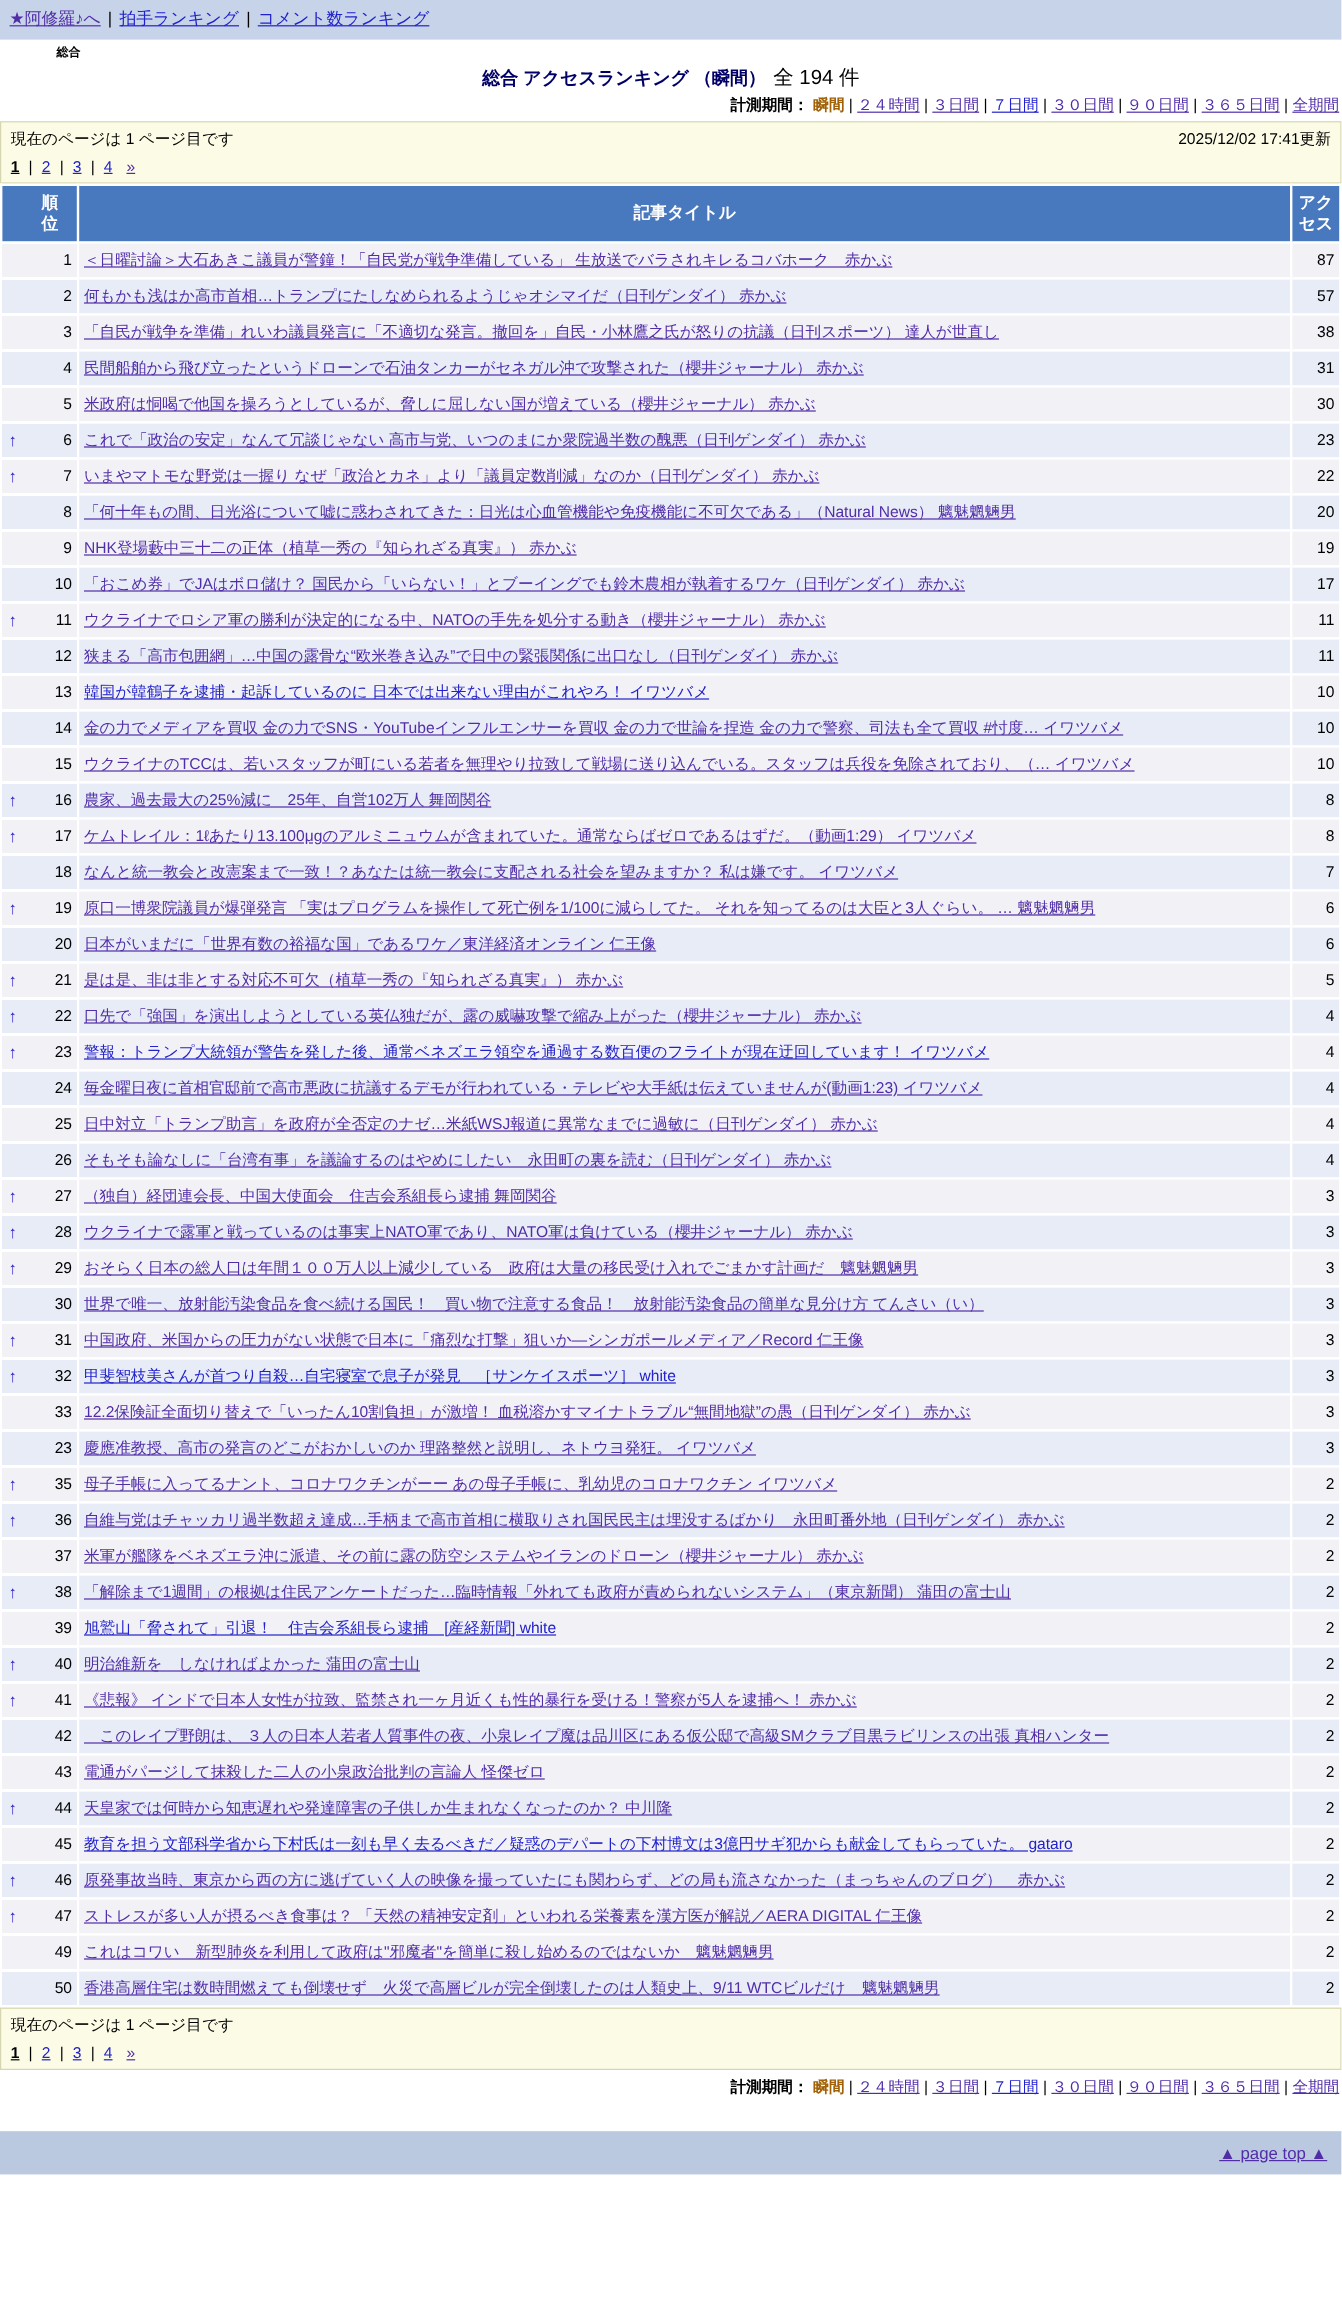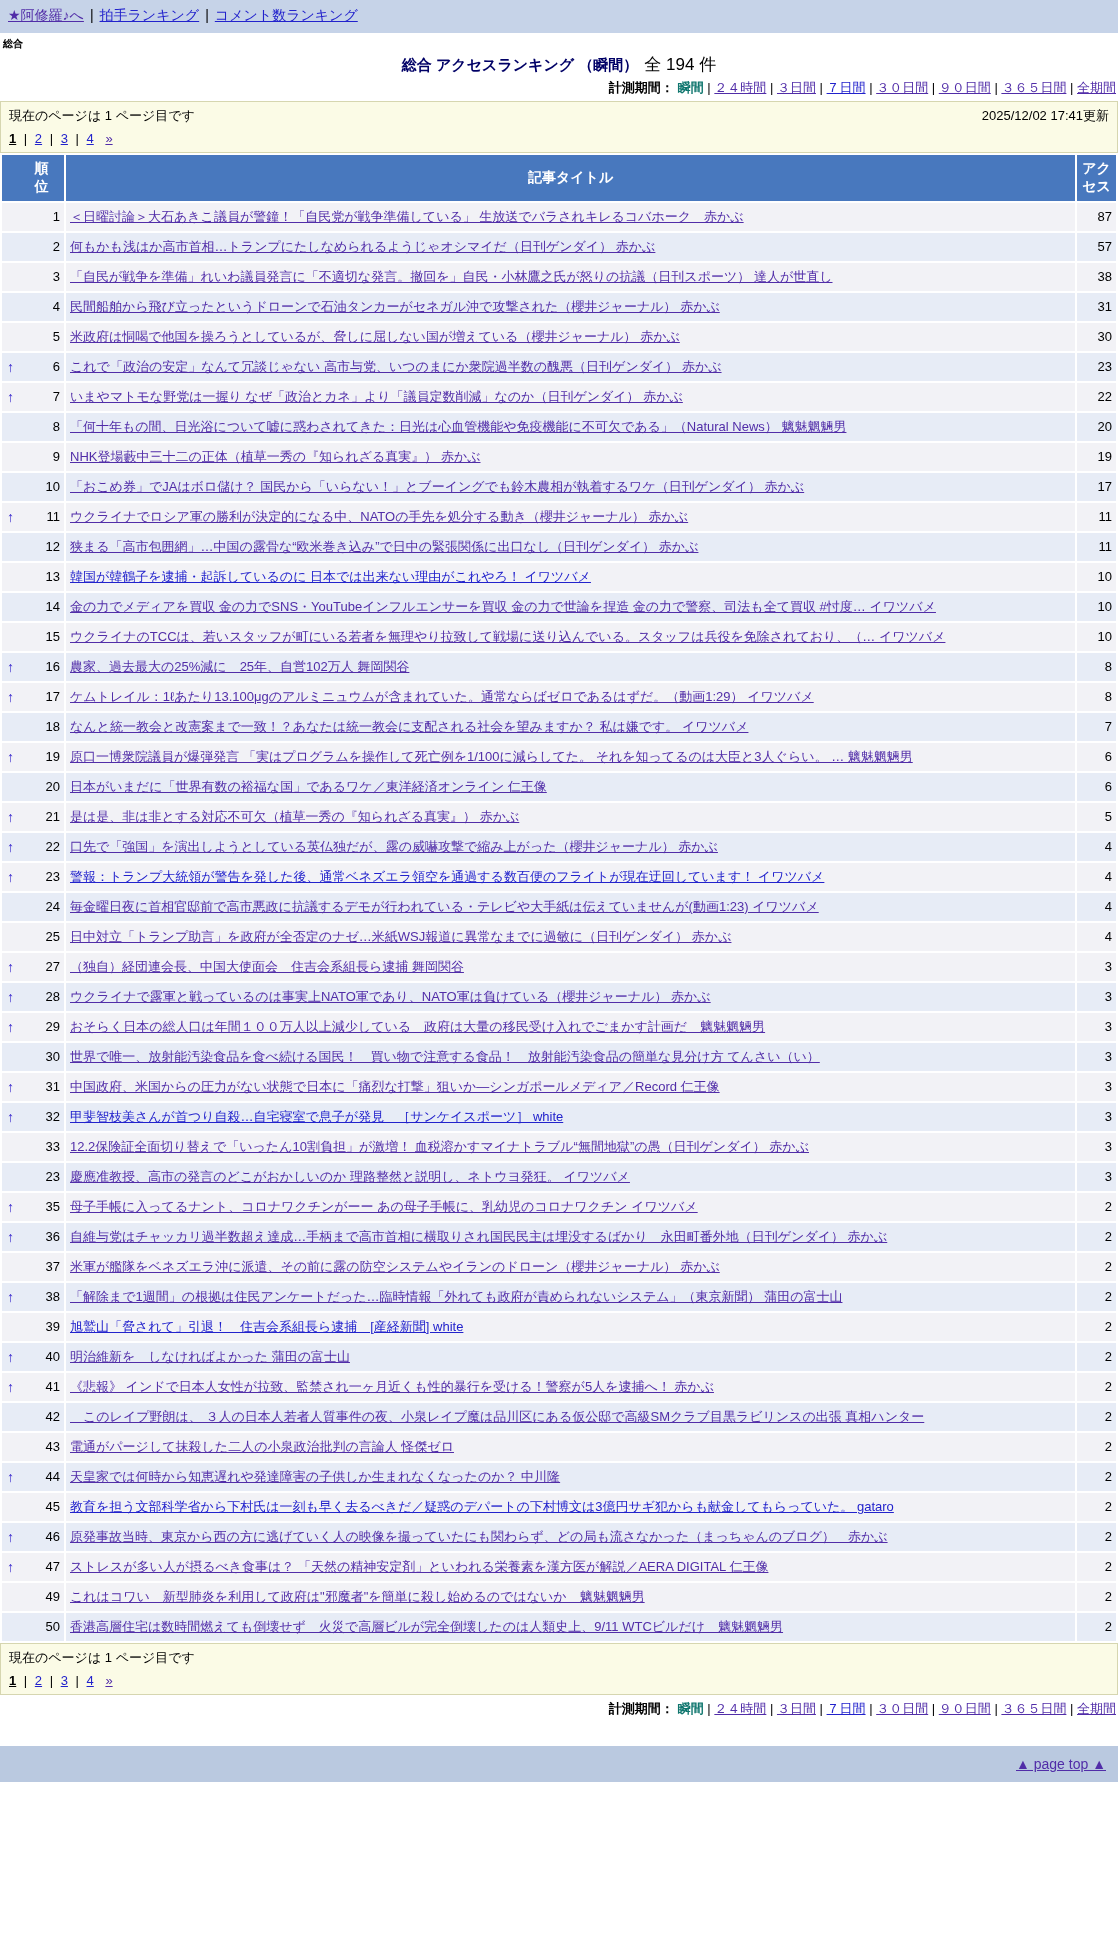--- a/index.html
+++ b/index.html
@@ -21,35 +21,35 @@
   .blink{color:var(--link_blue);}
 
   .topbar{
     background:var(--topbar_bg);
     padding:7px 8px 8px 8px;
     font-size:14px;
   }
   .topbar .sep{color:#000; margin:0 6px;}
 
   .section-label{
-    font-size:10px; font-weight:bold; padding:4px 3px 0 3px;
+    font-size:10px; font-weight:bold; padding:4px 3px 0 3px;margin-left:44px;
   }
   .title-line{
     text-align:center; margin-top:2px;
   }
   .page-title{
     color:var(--title_navy); font-weight:bold; font-size:15px;
   }
   .total-count{ font-size:17px; margin-left:6px;}
 
   .periods{
     text-align:right; padding:3px 2px 4px 0; font-size:13px;
   }
   .periods .plabel{font-weight:bold; margin-right:4px;}
-  .periods .cur{font-weight:bold; color:#0f766e;}
+  .periods .cur{font-weight:bold; color:#a16207;}
   .periods .psep{color:#000;}
 
   .pagebox{
     background:var(--yellow_bg);
     border:1px solid var(--yellow_border);
     padding:5px 8px 6px 8px;
   }
   .pagebox-row1{overflow:hidden;}
   .pagebox-row1 .cptext{float:left;}
   .pagebox-row1 .updated{float:right;}
@@ -247,20 +247,25 @@
       <tr class="row-even">
     <td class="rank"><span>24</span></td>
     <td class="titlecell"><a href="#" class="vlink">毎金曜日夜に首相官邸前で高市悪政に抗議するデモが行われている・テレビや大手紙は伝えていませんが(動画1:23) イワツバメ</a></td>
     <td class="access">4</td>
   </tr>
       <tr class="row-odd">
     <td class="rank"><span>25</span></td>
     <td class="titlecell"><a href="#" class="vlink">日中対立「トランプ助言」を政府が全否定のナゼ…米紙WSJ報道に異常なまでに過敏に（日刊ゲンダイ） 赤かぶ</a></td>
     <td class="access">4</td>
   </tr>
+      <tr class="row-even">
+    <td class="rank"><span>26</span></td>
+    <td class="titlecell"><a href="#" class="vlink">そもそも論なしに「台湾有事」を議論するのはやめにしたい　永田町の裏を読む（日刊ゲンダイ） 赤かぶ</a></td>
+    <td class="access">4</td>
+  </tr>
       <tr class="row-odd">
     <td class="rank"><span class="up-icon">↑</span><span>27</span></td>
     <td class="titlecell"><a href="#" class="vlink">（独自）経団連会長、中国大使面会　住吉会系組長ら逮捕 舞岡関谷</a></td>
     <td class="access">3</td>
   </tr>
       <tr class="row-even">
     <td class="rank"><span class="up-icon">↑</span><span>28</span></td>
     <td class="titlecell"><a href="#" class="vlink">ウクライナで露軍と戦っているのは事実上NATO軍であり、NATO軍は負けている（櫻井ジャーナル） 赤かぶ</a></td>
     <td class="access">3</td>
   </tr>

